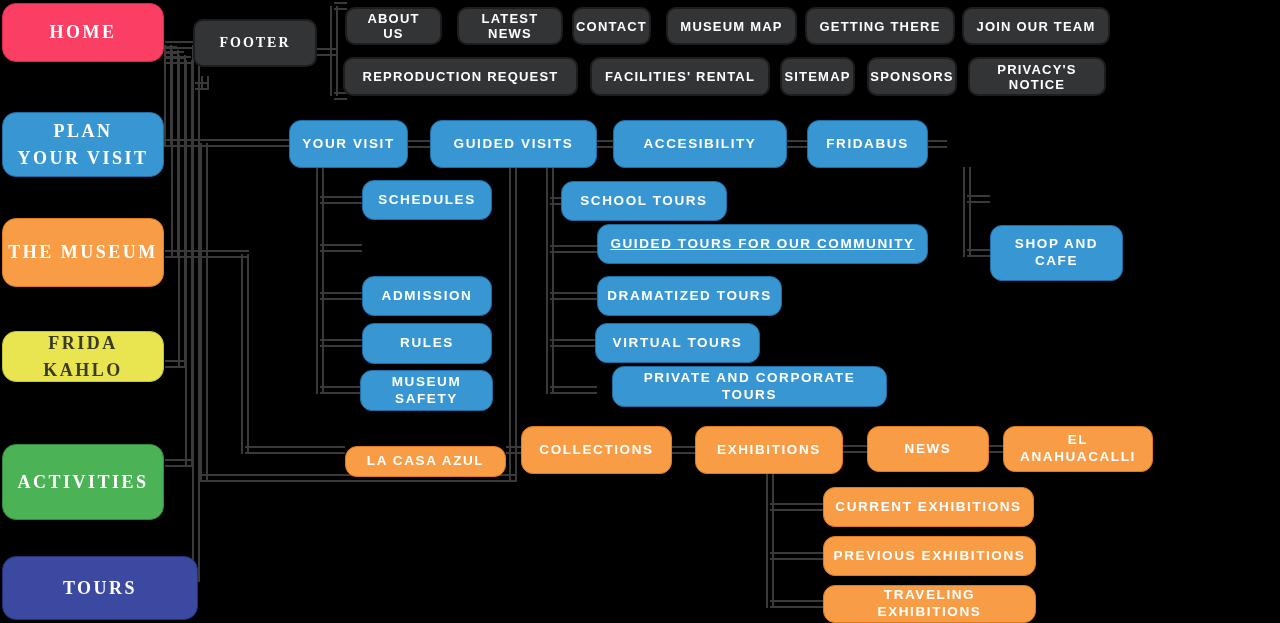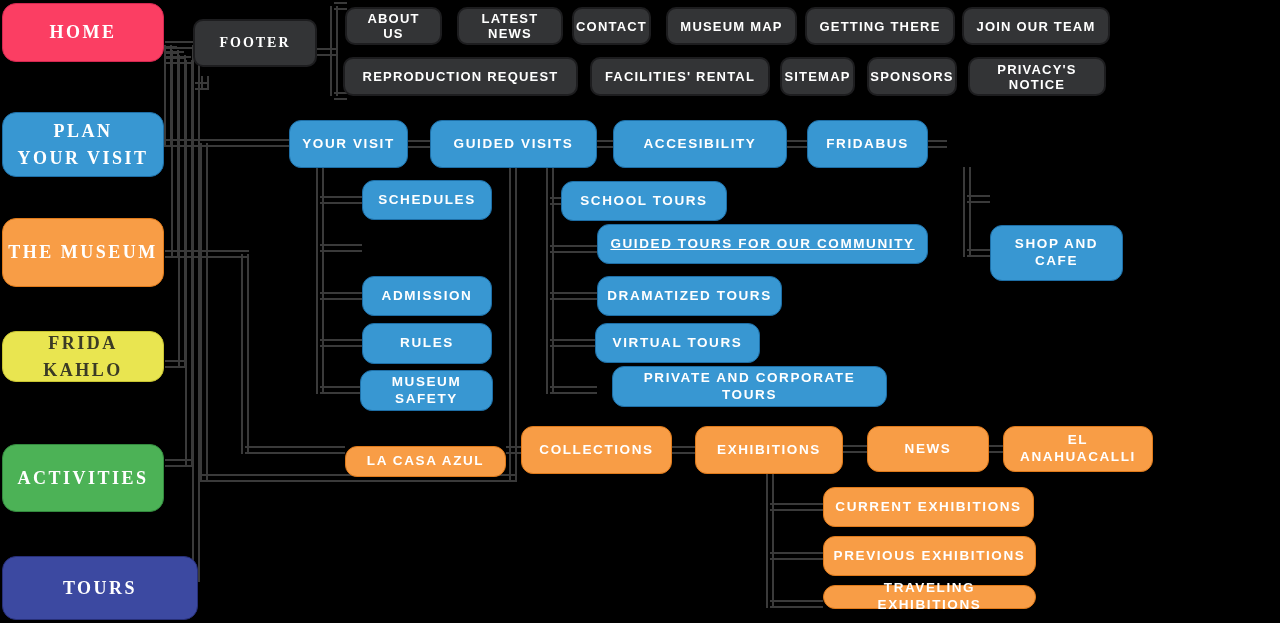--- a/index.html
+++ b/index.html
@@ -28,21 +28,21 @@
 <body>
 
 <div id="stage">
 
   <div class="box lnode c-pink" style="left:2px;top:3px;width:162px;height:59px;">HOME</div>
   <div class="box lnode c-blue" style="left:2px;top:112px;width:162px;height:65px;">PLAN
 YOUR VISIT</div>
   <div class="box lnode c-orange" style="left:2px;top:218px;width:162px;height:69px;text-align:right;">THE MUSEUM</div>
   <div class="box lnode c-yellow" style="left:2px;top:331px;width:162px;height:51px;">FRIDA
 KAHLO</div>
-  <div class="box lnode c-green" style="left:2px;top:444px;width:162px;height:68px;">ACTIVITIES</div>
+  <div class="box lnode c-green" style="left:2px;top:444px;width:162px;height:76px;">ACTIVITIES</div>
   <div class="box lnode c-navy" style="left:2px;top:556px;width:196px;height:64px;">TOURS</div>
 
   <div class="box dark" style="left:193px;top:19px;width:124px;height:48px;font-size:14px;letter-spacing:2px;font-family:Liberation Serif, serif;">FOOTER</div>
 
   <div class="box dark" style="left:345px;top:7px;width:97px;height:38px;">ABOUT US</div>
   <div class="box dark" style="left:457px;top:7px;width:106px;height:38px;">LATEST NEWS</div>
   <div class="box dark" style="left:572px;top:7px;width:79px;height:38px;">CONTACT</div>
   <div class="box dark" style="left:666px;top:7px;width:131px;height:38px;">MUSEUM MAP</div>
   <div class="box dark" style="left:805px;top:7px;width:150px;height:38px;">GETTING THERE</div>
   <div class="box dark" style="left:962px;top:7px;width:148px;height:38px;">JOIN OUR TEAM</div>
@@ -72,21 +72,21 @@
   <div class="box node c-blue" style="left:990px;top:225px;width:133px;height:56px;">SHOP AND CAFE</div>
 
   <div class="box node c-orange" style="left:345px;top:446px;width:161px;height:31px;">LA CASA AZUL</div>
   <div class="box node c-orange" style="left:521px;top:426px;width:151px;height:48px;">COLLECTIONS</div>
   <div class="box node c-orange" style="left:695px;top:426px;width:148px;height:48px;">EXHIBITIONS</div>
   <div class="box node c-orange" style="left:867px;top:426px;width:122px;height:46px;">NEWS</div>
   <div class="box node c-orange" style="left:1003px;top:426px;width:150px;height:46px;">EL ANAHUACALLI</div>
 
   <div class="box node c-orange" style="left:823px;top:487px;width:211px;height:40px;">CURRENT EXHIBITIONS</div>
   <div class="box node c-orange" style="left:823px;top:536px;width:213px;height:40px;">PREVIOUS EXHIBITIONS</div>
-  <div class="box node c-orange" style="left:823px;top:585px;width:213px;height:24px;">TRAVELING EXHIBITIONS</div>
+  <div class="box node c-orange" style="left:823px;top:585px;width:213px;height:38px;">TRAVELING EXHIBITIONS</div>
 
 <div class="ln h" style="top: 41px; left: 165px; width: 29px;"></div>
     <div class="ln h" style="top: 46px; left: 165px; width: 12px;"></div>
     <div class="ln h" style="top: 51px; left: 165px; width: 19px;"></div>
     <div class="ln h" style="top: 56px; left: 165px; width: 26px;"></div>
     <div class="ln h" style="top: 82px; left: 195px; width: 14px;"></div>
     <div class="ln v" style="left: 201px; top: 76px; height: 14px;"></div>
     <div class="ln h" style="top: 139px; left: 165px; width: 124px;"></div>
     <div class="ln h" style="top: 250px; left: 165px; width: 84px;"></div>
     <div class="ln h" style="top: 360px; left: 165px; width: 19px;"></div>

